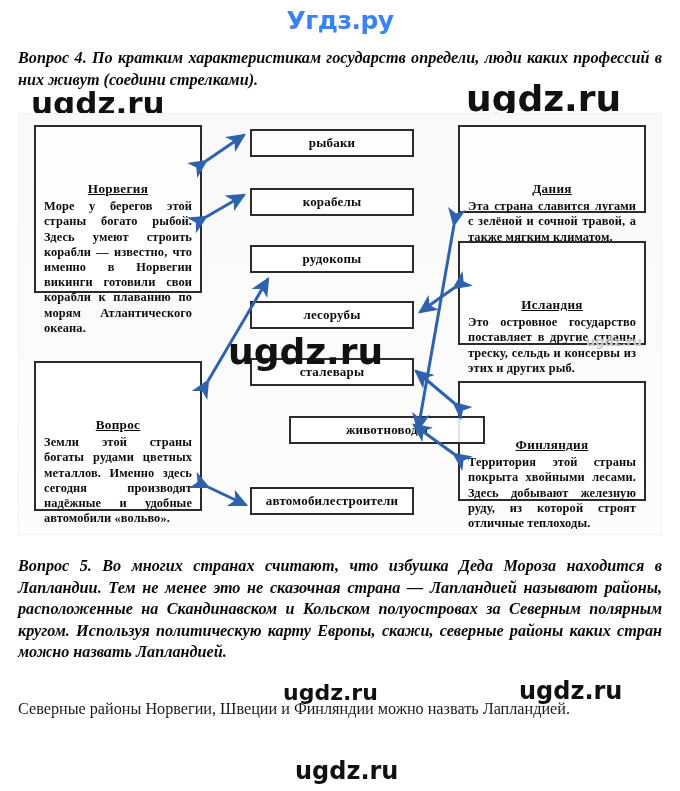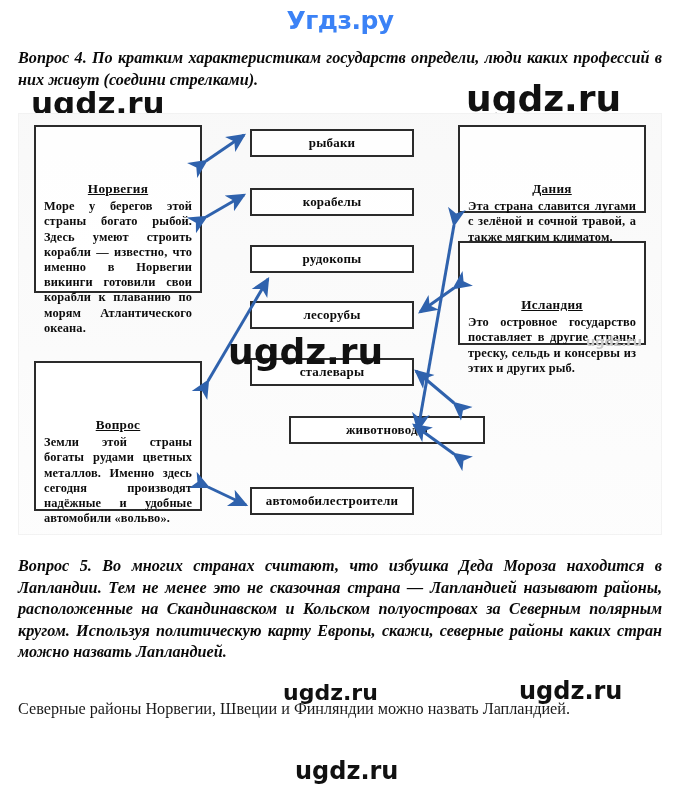--- a/index.html
+++ b/index.html
@@ -160,20 +160,24 @@
   <div class="box country" style="left:440px; top:12px; width:188px; height:88px;">
     <span class="title">Дания</span>
     <span class="body">Эта страна славится лугами с зелёной и сочной травой, а также мягким климатом.</span>
   </div>
 
   <div class="box country" style="left:440px; top:128px; width:188px; height:104px;">
     <span class="title">Исландия</span>
     <span class="body">Это островное государство поставляет в другие страны треску, сельдь и консервы из этих и других рыб.</span>
   </div>
 
+  <div class="box country" style="left:440px; top:268px; width:188px; height:120px;">
+    <span class="title">Финляндия</span>
+    <span class="body">Территория этой страны покрыта хвойными лесами. Здесь добывают железную руду, из которой строят отличные теплоходы.</span>
+  </div>
 
   <div class="box prof" style="left:232px; top:16px; width:164px; height:28px;">
     <span>рыбаки</span>
   </div>
 
   <div class="box prof" style="left:232px; top:75px; width:164px; height:28px;">
     <span>корабелы</span>
   </div>
 
   <div class="box prof" style="left:232px; top:132px; width:164px; height:28px;">

